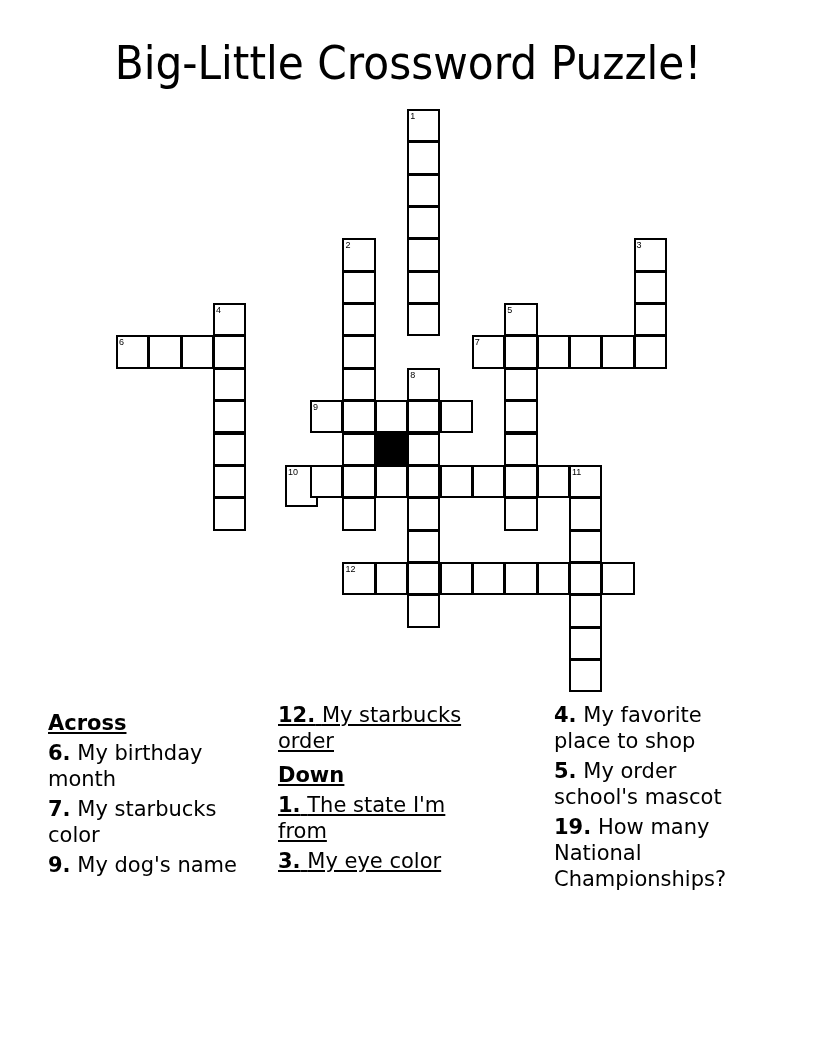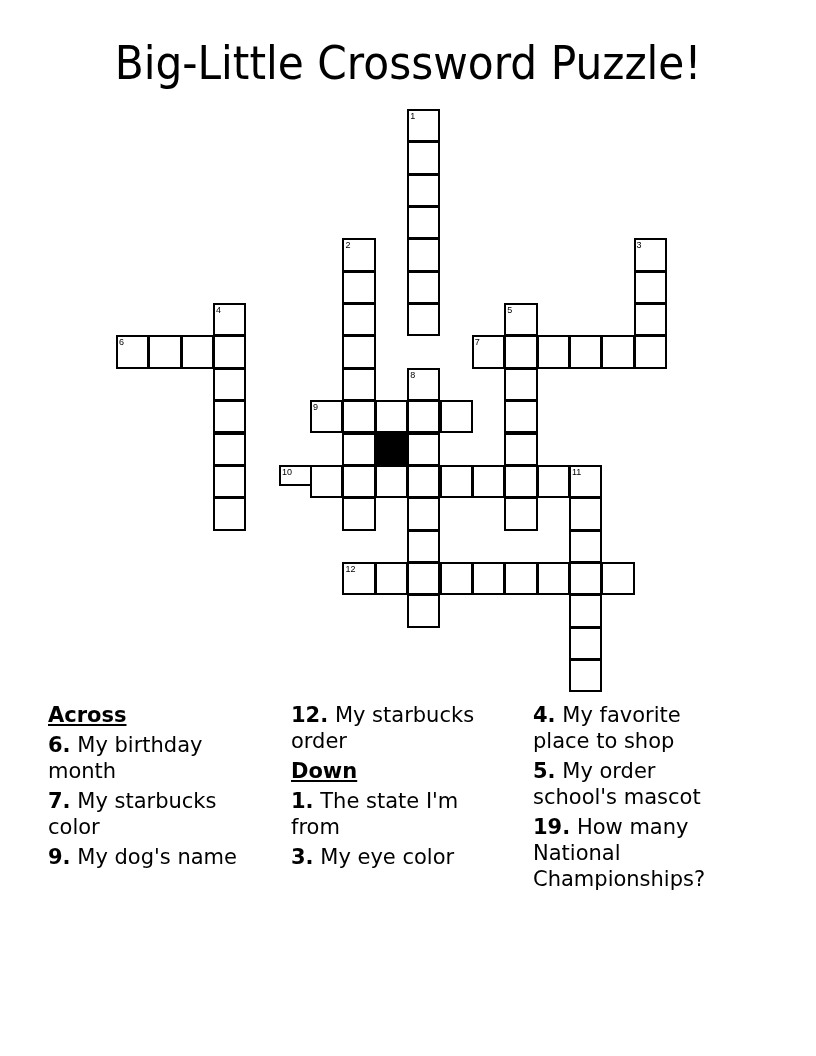--- a/index.html
+++ b/index.html
@@ -3,26 +3,26 @@
 <meta charset="utf-8">
 <style>
   html, body { margin:0; padding:0; background:#ffffff; }
   body { width:816px; height:1056px; position:relative; overflow:hidden; font-family:"DejaVu Sans", sans-serif; color:#000; }
   .title { position:absolute; left:0; top:30px; width:816px; text-align:center; font-family:"DejaVu Sans", sans-serif; font-size:47px; letter-spacing:0px; transform:scaleX(0.9); line-height:66px; color:#000; }
   .grid { position:absolute; left:117px; top:110px; width:582px; height:582px; }
   .cell { position:absolute; width:32.35px; height:32.35px; box-sizing:border-box; border:2px solid #000; background:#fff; margin-left:-1px; margin-top:-1px; }
   .cell.black { background:#000; }
   .cell .num { position:absolute; left:1px; top:0px; font-family:"Liberation Sans", sans-serif; font-size:9px; line-height:10px; color:#000; }
   .clues { position:absolute; top:702px; width:220px; font-size:21px; line-height:26px; font-family:"DejaVu Sans", sans-serif; }
-  .clues .hdr { font-weight:bold; text-decoration:underline; margin-bottom:4px; display:block; }
+  .clues .hdr { font-weight:bold; text-decoration:underline; margin-bottom:4px; display:block;margin-top:8px; }
   .clues .clue { margin-bottom:4px; }
   .clues .clue b { font-weight:bold; }
   .col1 { left:48px; }
-  .col2 { left:291px; }
-  .col3 { left:533px; width:200px; }
+  .col2 { left:278px;text-decoration:underline; }
+  .col3 { left:554px; width:200px; }
 </style>
 </head>
 <body>
 
 <div class="title">Big-Little Crossword Puzzle!</div>
 
 <div class="grid" id="grid">
     <div class="cell" style="left: 291.15px; top: 0px; width: 33.35px; height: 33.35px;">
       <span class="num">1</span>
     </div>
@@ -86,21 +86,21 @@
     <div class="cell" style="left: 291.15px; top: 355.85px; width: 33.35px; height: 33.35px;"></div>
     <div class="cell" style="left: 291.15px; top: 388.2px; width: 33.35px; height: 33.35px;"></div>
     <div class="cell" style="left: 291.15px; top: 420.55px; width: 33.35px; height: 33.35px;"></div>
     <div class="cell" style="left: 291.15px; top: 452.9px; width: 33.35px; height: 33.35px;"></div>
     <div class="cell" style="left: 291.15px; top: 485.25px; width: 33.35px; height: 33.35px;"></div>
     <div class="cell" style="left: 194.1px; top: 291.15px; width: 33.35px; height: 33.35px;">
       <span class="num">9</span>
     </div>
     <div class="cell" style="left: 258.8px; top: 291.15px; width: 33.35px; height: 33.35px;"></div>
     <div class="cell" style="left: 323.5px; top: 291.15px; width: 33.35px; height: 33.35px;"></div>
-    <div class="cell" style="left: 163px; top: 355.85px; width: 33.35px; height: 21px;">
+    <div class="cell" style="left: 169px; top: 355.85px; width: 33.35px; height: 42px;">
       <span class="num">10</span>
     </div>
     <div class="cell" style="left: 194.1px; top: 355.85px; width: 33.35px; height: 33.35px;"></div>
     <div class="cell" style="left: 258.8px; top: 355.85px; width: 33.35px; height: 33.35px;"></div>
     <div class="cell" style="left: 323.5px; top: 355.85px; width: 33.35px; height: 33.35px;"></div>
     <div class="cell" style="left: 355.85px; top: 355.85px; width: 33.35px; height: 33.35px;"></div>
     <div class="cell" style="left: 420.55px; top: 355.85px; width: 33.35px; height: 33.35px;"></div>
     <div class="cell" style="left: 452.9px; top: 355.85px; width: 33.35px; height: 33.35px;">
       <span class="num">11</span>
     </div>

